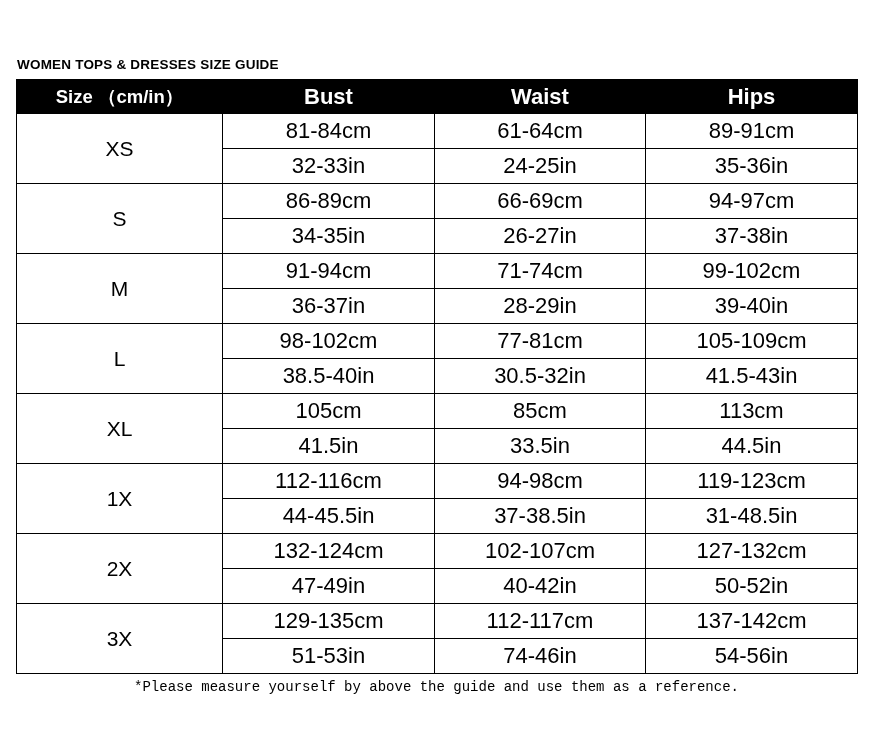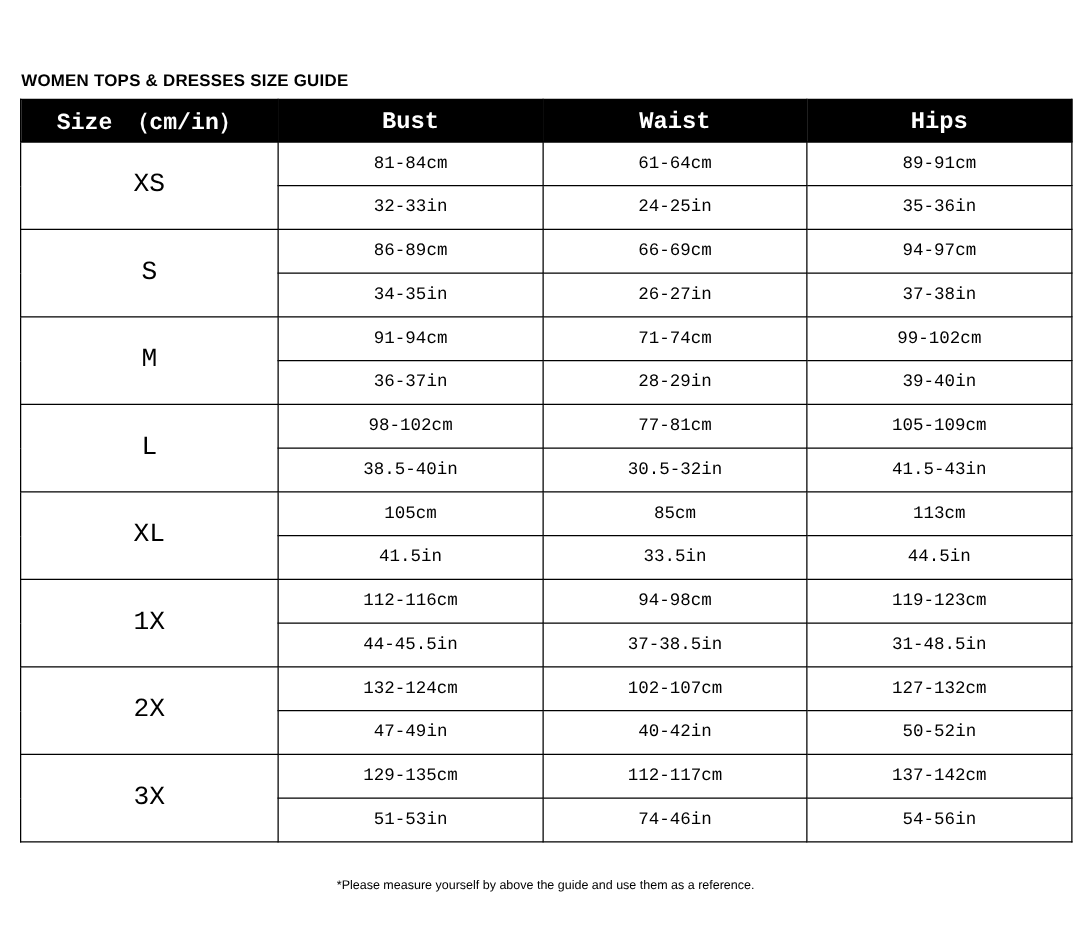--- a/index.html
+++ b/index.html
@@ -28,60 +28,60 @@
     letter-spacing: 0.2px;
     padding-top: 57px;
     padding-bottom: 7px;
     padding-left: 1px;
     color: #000;
   }
   table.size-table {
     border-collapse: collapse;
     width: 841px;
     table-layout: fixed;
-    font-family: Liberation Mono, monospace;
+    font-family: Liberation Sans, sans-serif;
     border-radius: 13px;
   }
   table.size-table th,
   table.size-table td {
     border: 1px solid #000000;
     text-align: center;
     vertical-align: middle;
   }
   table.size-table thead th {
     background: #000000;
     color: #ffffff;
-    font-size: 19px;
+    font-size: 22px;
     font-weight: bold;
     height: 33px;
     padding: 0;
     border-color: #000000;
   }
   table.size-table thead th.col-size {
     font-size: 18.5px;
   }
   td.size-cell {
     font-size: 21px;
     font-weight: normal;
   }
   td.val-cell {
-    font-size: 14px;
+    font-size: 22px;
     height: 34px;
     padding: 0;
   }
   col.c-size { width: 206px; }
   col.c-bust { width: 212px; }
   col.c-waist { width: 211px; }
   col.c-hips { width: 212px; }
 
   .notes {
-    margin-top: 26px;
+    margin-top: 1px;
     text-align: center;
-    font-family: Liberation Sans, sans-serif;
-    font-size: 10px;
+    font-family: Liberation Mono, monospace;
+    font-size: 14px;
     color: #000;
     line-height: 1.85;
   }
   .notes div {
     white-space: nowrap;
   }
 </style>
 </head>
 <body>
 

